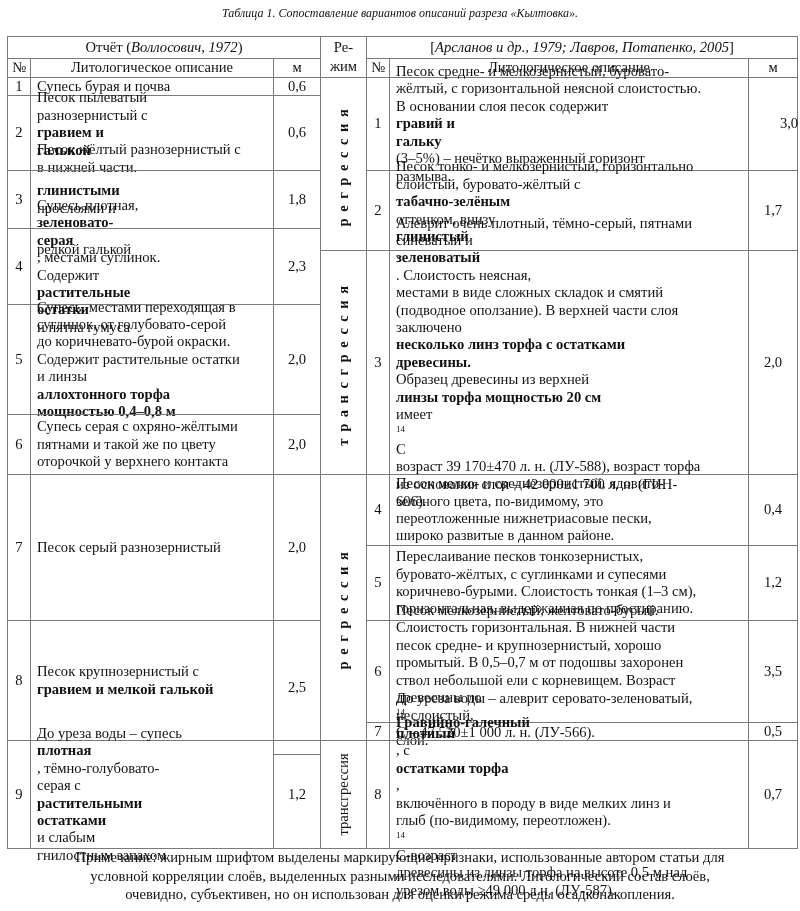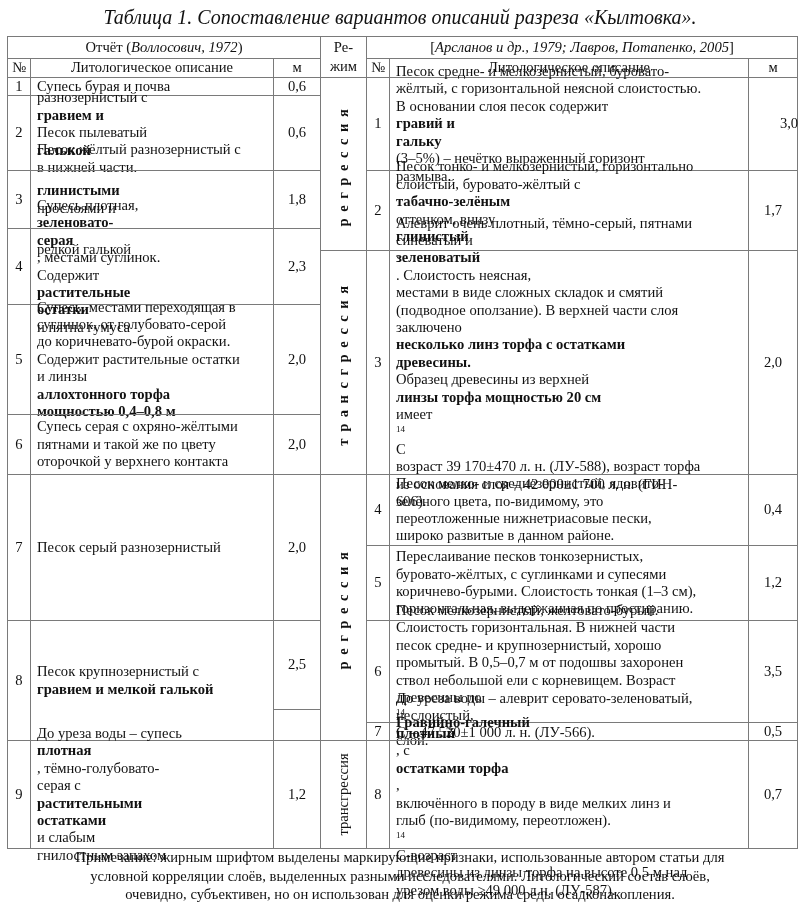--- a/index.html
+++ b/index.html
@@ -1,19 +1,19 @@
 <!DOCTYPE html>
 <html><head>
 <meta charset="utf-8">
 <style>
   html, body { margin:0; padding:0; background:#ffffff; }
   body { width:800px; height:911px; position:relative; overflow:hidden;
          font-family:"Liberation Serif", "DejaVu Serif", serif; color:#111; }
   .caption { position:absolute; top:6px; left:0; width:800px; text-align:center;
-             font-style:italic; font-size:20px; }
+             font-style:italic; font-size:12px; }
   .cell { position:absolute; box-sizing:border-box; border:1px solid #7a7a7a;
           font-size:14.6px; line-height:17.4px; display:flex; align-items:center; }
   .c { justify-content:center; text-align:center; }
   .desc { padding:0 6px 0 6px; }
   .desc span { display:block; }
   .just span { text-align:justify; text-align-last:left; }
   b { font-weight:bold; }
   sup { font-size:9px; vertical-align:top; position:relative; top:-2px; }
   .regime { position:absolute; box-sizing:border-box; border:1px solid #7a7a7a;
             display:flex; align-items:center; justify-content:center; }
@@ -53,24 +53,24 @@
   <div class="cell c" style="left:748px;top:58px;width:50px;height:20px;">м</div>
 <div class="cell c" style="left: 7px; top: 77px; width: 24px; height: 19px;">1</div>
     <div class="cell desc" style="left: 30px; top: 77px; width: 244px; height: 19px; flex-direction: column; justify-content: center; align-items: stretch;">
       <span>
         <span>Супесь бурая и почва</span>
       </span>
     </div>
     <div class="cell c" style="left: 273px; top: 77px; width: 48px; height: 19px;">0,6</div>
     <div class="cell c" style="left: 7px; top: 95px; width: 24px; height: 76px;">2</div>
     <div class="cell desc" style="left: 30px; top: 95px; width: 244px; height: 76px; flex-direction: column; justify-content: center; align-items: stretch;">
+      <span>
+        <span>Песок пылеватый</span>
+      </span>
       <span><span>разнозернистый с </span><b>гравием и</b></span>
-      <span>
-        <span>Песок пылеватый</span>
-      </span>
       <span><b>галькой</b><span> в нижней части.</span></span>
     </div>
     <div class="cell c" style="left: 273px; top: 95px; width: 48px; height: 76px;">0,6</div>
     <div class="cell c" style="left: 7px; top: 170px; width: 24px; height: 59px;">3</div>
     <div class="cell desc" style="left: 30px; top: 170px; width: 244px; height: 59px; flex-direction: column; justify-content: center; align-items: stretch; gap: 24px;">
       <span>
         <span>Песок жёлтый разнозернистый с</span>
       </span>
       <span><b>глинистыми</b><span> прослоями и</span></span>
       <span>
@@ -124,21 +124,21 @@
       </span>
     </div>
     <div class="cell c" style="left: 273px; top: 474px; width: 48px; height: 147px;">2,0</div>
     <div class="cell c" style="left: 7px; top: 620px; width: 24px; height: 121px;">8</div>
     <div class="cell desc" style="left: 30px; top: 620px; width: 244px; height: 121px; flex-direction: column; justify-content: center; align-items: stretch;">
       <span>
         <span>Песок крупнозернистый с</span>
       </span>
       <span><b>гравием и мелкой галькой</b></span>
     </div>
-    <div class="cell c" style="left: 273px; top: 620px; width: 48px; height: 90px;">2,5</div>
+    <div class="cell c" style="left: 273px; top: 620px; width: 48px; height: 135px;">2,5</div>
     <div class="cell c" style="left: 7px; top: 740px; width: 24px; height: 109px;">9</div>
     <div class="cell desc" style="left: 30px; top: 740px; width: 244px; height: 109px; flex-direction: column; justify-content: center; align-items: stretch;">
       <span>
         <span>До уреза воды – супесь</span>
       </span>
       <span><b>плотная</b><span>, тёмно-голубовато-</span></span>
       <span><span>серая с </span><b>растительными</b></span>
       <span><b>остатками</b><span> и слабым</span></span>
       <span>
         <span>гнилостным запахом</span>

